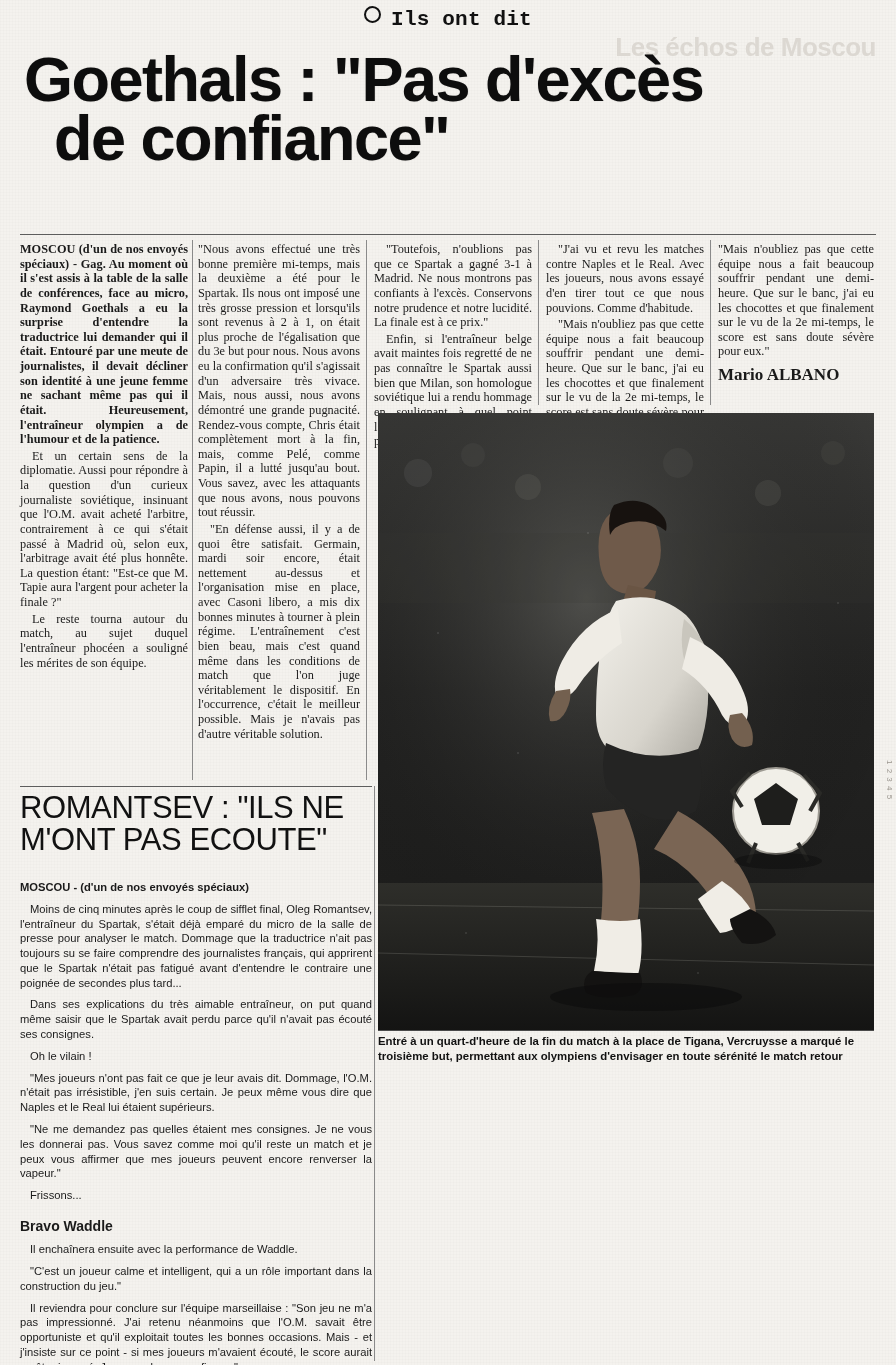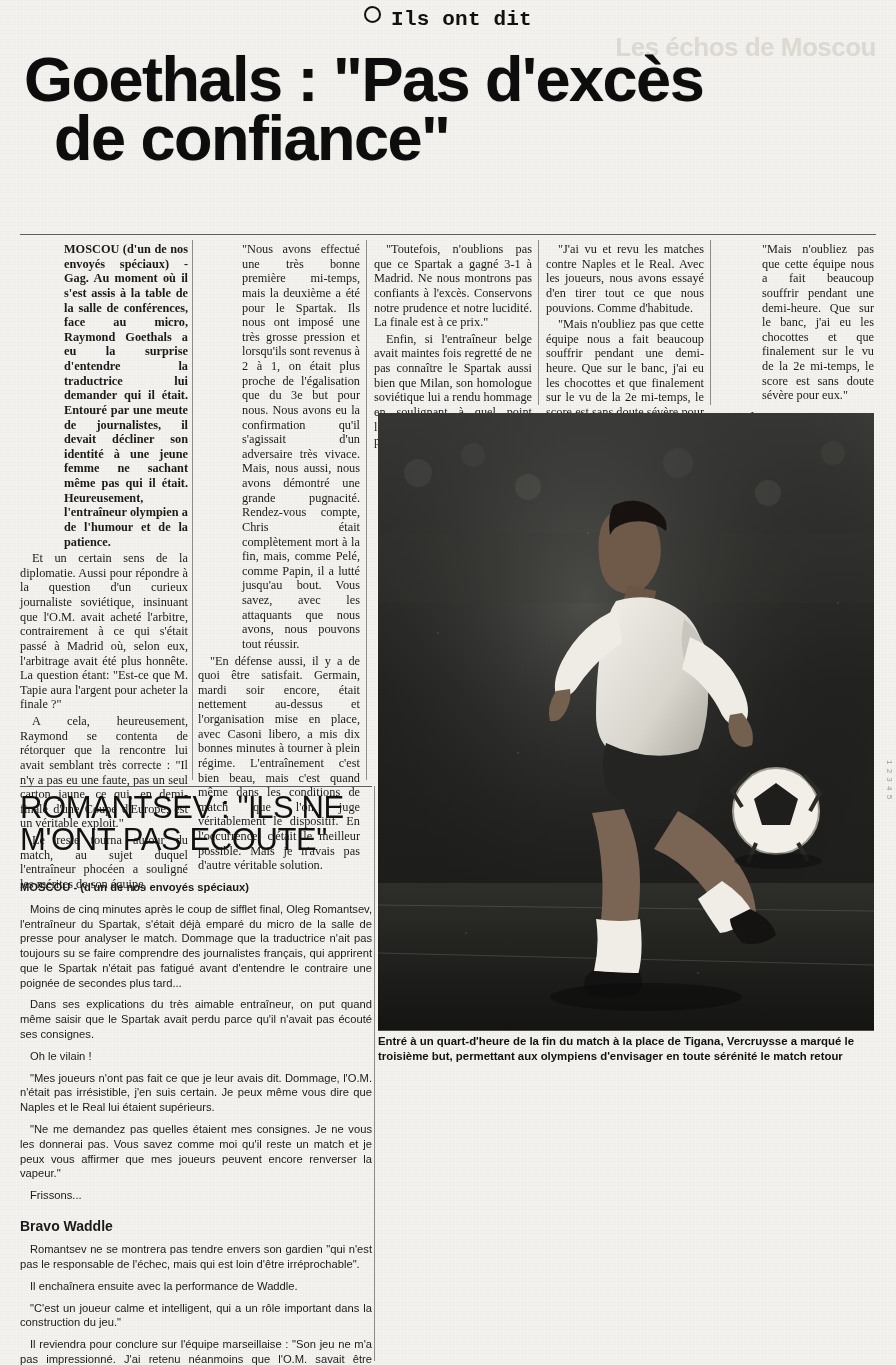--- a/index.html
+++ b/index.html
@@ -91,21 +91,21 @@
     font-size: 12.3px;
     line-height: 1.19;
     text-align: justify;
     text-justify: inter-word;
     hyphens: auto;
   }
   .col p {
     margin: 0 0 2px 0;
     text-indent: 12px;
   }
-  .col p.noind { text-indent: 0; margin-left: 44px; }
+  .col p.noind { text-indent: 0; }
   .col b { font-weight: bold; }
   .sign {
     text-align: left;
     font-weight: bold;
     font-size: 17px;
     margin-top: 6px;
   }
 
   
   .sub-headline {
@@ -209,21 +209,20 @@
 
   <div class="vrule" style="left:192px; top:240px; height:540px;"></div>
   <div class="vrule" style="left:366px; top:240px; height:540px;"></div>
   <div class="vrule" style="left:538px; top:240px; height:165px;"></div>
   <div class="vrule" style="left:710px; top:240px; height:165px;"></div>
   <div class="vrule" style="left:374px; top:786px; height:575px;"></div>
 
   <div class="col" style="left:20px; top:242px; width:168px;">
     <p class="noind"><b>MOSCOU (d'un de nos envoyés spéciaux) - Gag. Au moment où il s'est assis à la table de la salle de conférences, face au micro, Raymond Goethals a eu la surprise d'entendre la traductrice lui demander qui il était. Entouré par une meute de journalistes, il devait décliner son identité à une jeune femme ne sachant même pas qui il était. Heureusement, l'entraîneur olympien a de l'humour et de la patience.</b></p>
     <p>Et un certain sens de la diplomatie. Aussi pour répondre à la question d'un curieux journaliste soviétique, insinuant que l'O.M. avait acheté l'arbitre, contrairement à ce qui s'était passé à Madrid où, selon eux, l'arbitrage avait été plus honnête. La question étant: "Est-ce que M. Tapie aura l'argent pour acheter la finale ?"</p>
-    <p>A cela, heureusement, Raymond se contenta de rétorquer que la rencontre lui avait semblant très correcte : "Il n'y a pas eu une faute, pas un seul carton jaune, ce qui, en demi-finale d'une Coupe d'Europe, est un véritable exploit."</p>
     <p>Le reste tourna autour du match, au sujet duquel l'entraîneur phocéen a souligné les mérites de son équipe.</p>
   </div>
 
   <div class="col" style="left:198px; top:242px; width:162px;">
     <p class="noind">"Nous avons effectué une très bonne première mi-temps, mais la deuxième a été pour le Spartak. Ils nous ont imposé une très grosse pression et lorsqu'ils sont revenus à 2 à 1, on était plus proche de l'égalisation que du 3e but pour nous. Nous avons eu la confirmation qu'il s'agissait d'un adversaire très vivace. Mais, nous aussi, nous avons démontré une grande pugnacité. Rendez-vous compte, Chris était complètement mort à la fin, mais, comme Pelé, comme Papin, il a lutté jusqu'au bout. Vous savez, avec les attaquants que nous avons, nous pouvons tout réussir.</p>
     <p>"En défense aussi, il y a de quoi être satisfait. Germain, mardi soir encore, était nettement au-dessus et l'organisation mise en place, avec Casoni libero, a mis dix bonnes minutes à tourner à plein régime. L'entraînement c'est bien beau, mais c'est quand même dans les conditions de match que l'on juge véritablement le dispositif. En l'occurrence, c'était le meilleur possible. Mais je n'avais pas d'autre véritable solution.</p>
   </div>
 
   <div class="col" style="left:374px; top:242px; width:158px;">
     <p>"Toutefois, n'oublions pas que ce Spartak a gagné 3-1 à Madrid. Ne nous montrons pas confiants à l'excès. Conservons notre prudence et notre lucidité. La finale est à ce prix."</p>
@@ -248,21 +247,20 @@
 
   <div class="col2">
     <p class="noind lead">MOSCOU - (d'un de nos envoyés spéciaux)</p>
     <p>Moins de cinq minutes après le coup de sifflet final, Oleg Romantsev, l'entraîneur du Spartak, s'était déjà emparé du micro de la salle de presse pour analyser le match. Dommage que la traductrice n'ait pas toujours su se faire comprendre des journalistes français, qui apprirent que le Spartak n'était pas fatigué avant d'entendre le contraire une poignée de secondes plus tard...</p>
     <p>Dans ses explications du très aimable entraîneur, on put quand même saisir que le Spartak avait perdu parce qu'il n'avait pas écouté ses consignes.</p>
     <p>Oh le vilain !</p>
     <p>"Mes joueurs n'ont pas fait ce que je leur avais dit. Dommage, l'O.M. n'était pas irrésistible, j'en suis certain. Je peux même vous dire que Naples et le Real lui étaient supérieurs.</p>
     <p>"Ne me demandez pas quelles étaient mes consignes. Je ne vous les donnerai pas. Vous savez comme moi qu'il reste un match et je peux vous affirmer que mes joueurs peuvent encore renverser la vapeur."</p>
     <p>Frissons...</p>
     <h3>Bravo Waddle</h3>
-    <p>Romantsev ne se montrera pas tendre envers son gardien "qui n'est pas le responsable de l'échec, mais qui est loin d'être irréprochable".</p>
     <p>Il enchaînera ensuite avec la performance de Waddle.</p>
     <p>"C'est un joueur calme et intelligent, qui a un rôle important dans la construction du jeu."</p>
     <p>Il reviendra pour conclure sur l'équipe marseillaise : "Son jeu ne m'a pas impressionné. J'ai retenu néanmoins que l'O.M. savait être opportuniste et qu'il exploitait toutes les bonnes occasions. Mais - et j'insiste sur ce point - si mes joueurs m'avaient écouté, le score aurait pu être inversé. Je ne perds pas confiance."</p>
 
   </div>
 
   <div class="photo">
     <svg width="496" height="617" viewBox="0 0 496 617" xmlns="http://www.w3.org/2000/svg">
       <defs>
         <linearGradient id="bg" x1="0" y1="0" x2="0" y2="1">

